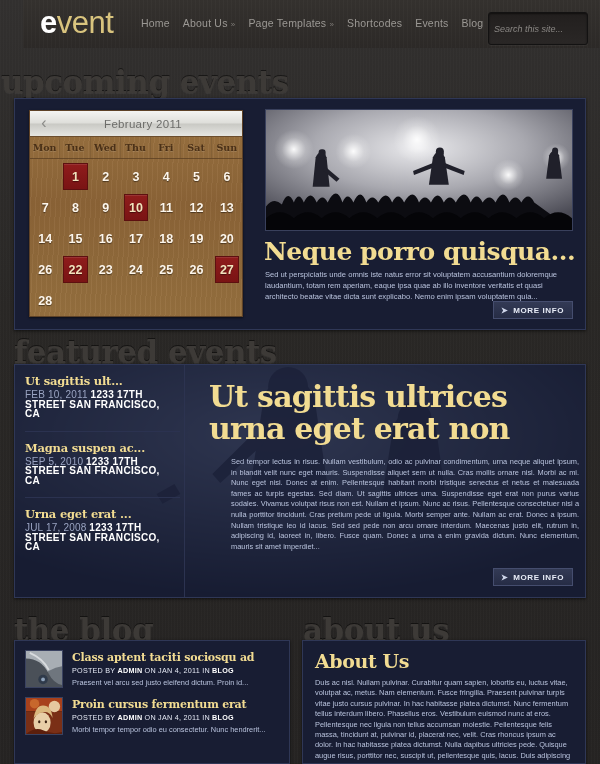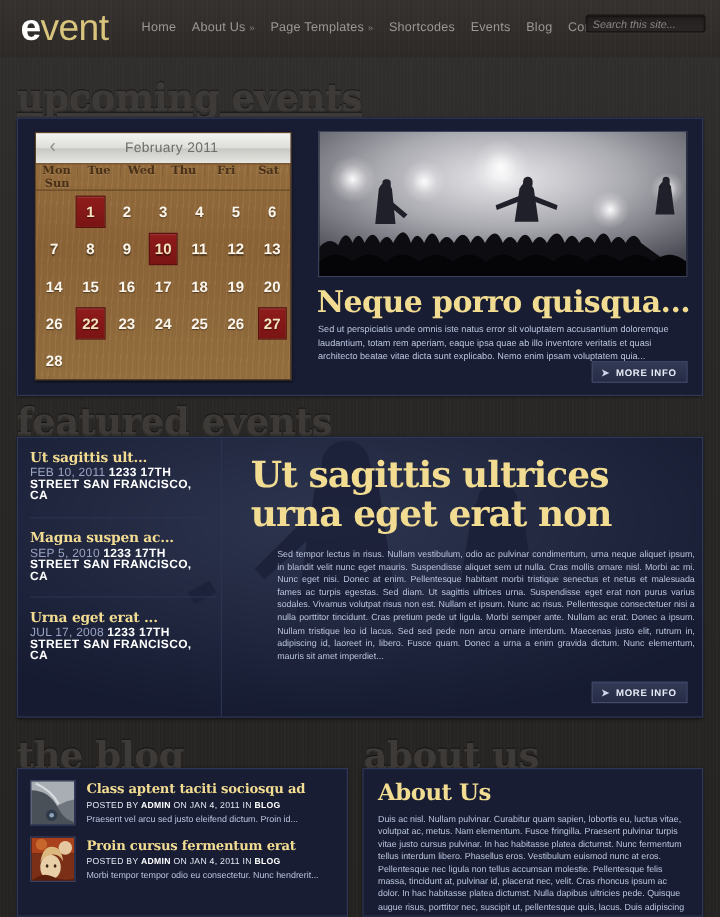--- a/index.html
+++ b/index.html
@@ -20,20 +20,21 @@
     position: relative;
   }
 
   
   #site-header {
     height: 48px;
     position: relative;
     background:
       repeating-linear-gradient(90deg, rgba(255,255,255,0.014) 0px, rgba(255,255,255,0.014) 1px, rgba(0,0,0,0.025) 1px, rgba(0,0,0,0.025) 4px),
       linear-gradient(180deg, #35322f 0%, #2d2a28 100%);
+    margin-left: 23px;
   }
 
   #logo {
     position: absolute;
     left: 17px;
     top: 5px;
     font-size: 31px;
     letter-spacing: -0.5px;
     line-height: 36px;
     white-space: nowrap;
@@ -56,21 +57,21 @@
     text-decoration: none;
     letter-spacing: 0.2px;
   }
   #main-nav .nav-item .caret { font-size: 8px; color: #7d7a76; }
 
   #search-box {
     position: absolute;
     right: 12px;
     top: 12px;
     width: 100px;
-    height: 15px;
+    height: 33px;
     border: 1px solid #131212;
     border-radius: 3px;
     background: linear-gradient(180deg, #221f1e 0%, #2a2726 100%);
     box-shadow: inset 0 1px 2px rgba(0,0,0,0.55), 0 1px 0 rgba(255,255,255,0.04);
     display: flex;
     align-items: center;
     padding: 0 5px;
   }
   #search-input {
     flex: 1;
@@ -141,21 +142,21 @@
     flex: 1;
     text-align: center;
     font-size: 11.5px;
     color: #6d6d6a;
     font-family: "Liberation Sans", sans-serif;
     letter-spacing: 0.3px;
     padding-left: 14px;
   }
   #cal-daynames {
     display: grid;
-    grid-template-columns: repeat(6, 1fr);
+    grid-template-columns: repeat(7, 1fr);
     height: 22px;
     border-bottom: 1px solid rgba(90,62,33,0.75);
   }
   #cal-daynames div {
     display: flex; align-items: center; justify-content: center;
     font-family: "DejaVu Serif", serif;
     font-weight: bold;
     font-size: 9.5px;
     color: #4a3017;
     border-right: 1px solid rgba(120,88,50,0.5);
@@ -377,21 +378,21 @@
     <a class="nav-item" href="#"><span>Blog</span></a>
     <a class="nav-item" href="#"><span>Contact</span></a>
   </nav>
 
   <div id="search-box">
     <input id="search-input" type="text" placeholder="Search this site..." style="">
 
   </div>
 </div>
 
-<div class="sect-head" style="left:14px; top:64px;text-decoration:underline;">upcoming events</div>
+<div class="sect-head" style="left:1px; top:64px;">upcoming events</div>
 <div class="sect-head" style="left:14px; top:334px;">featured events</div>
 <div class="sect-head" style="left:14px; top:612px;">the blog</div>
 <div class="sect-head" style="left:303px; top:612px;">about us</div>
 
 <div class="panel" id="upcoming-panel">
 
   <div id="calendar">
     <div id="cal-header">
       <div id="cal-prev">‹</div>
       <div id="cal-title">February 2011</div>

